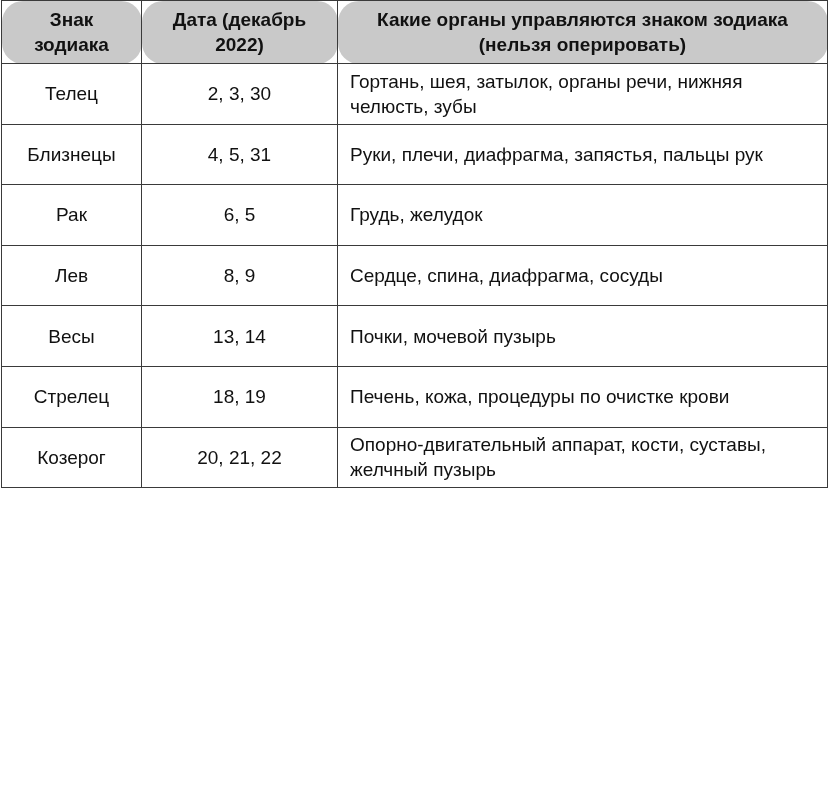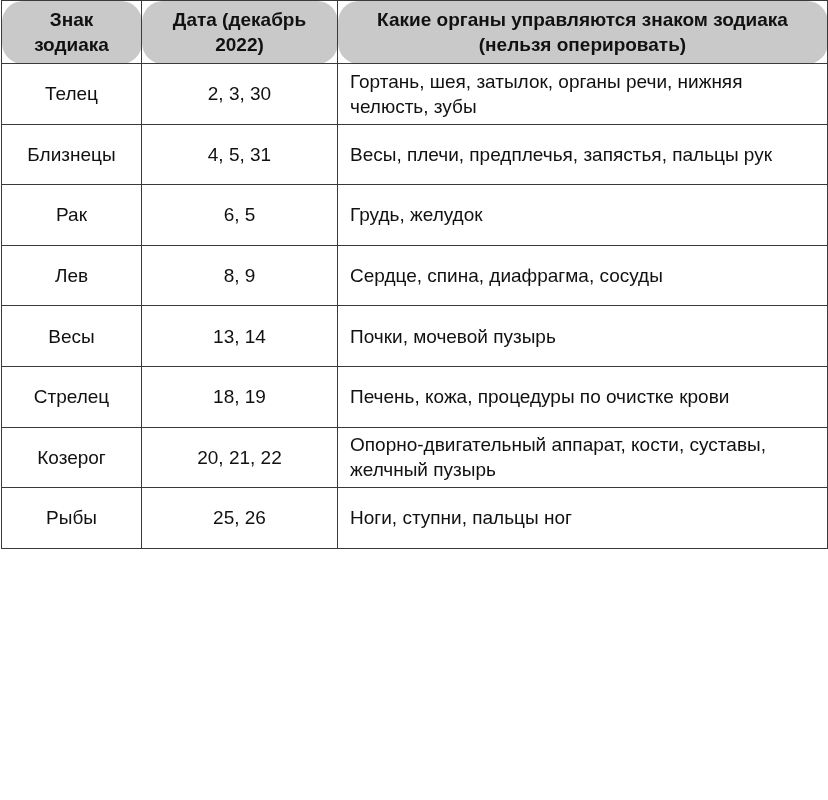--- a/index.html
+++ b/index.html
@@ -52,21 +52,21 @@
   </thead>
   <tbody>
     <tr>
       <td class="c">Телец</td>
       <td class="c">2, 3, 30</td>
       <td class="l">Гортань, шея, затылок, органы речи, нижняя челюсть, зубы</td>
     </tr>
     <tr>
       <td class="c">Близнецы</td>
       <td class="c">4, 5, 31</td>
-      <td class="l">Весы, плечи, предплечья, запястья, пальцы рук</td>
+      <td class="l">Руки, плечи, диафрагма, запястья, пальцы рук</td>
     </tr>
     <tr>
       <td class="c">Рак</td>
       <td class="c">6, 5</td>
       <td class="l">Грудь, желудок</td>
     </tr>
     <tr>
       <td class="c">Лев</td>
       <td class="c">8, 9</td>
       <td class="l">Сердце, спина, диафрагма, сосуды</td>
@@ -79,19 +79,14 @@
     <tr>
       <td class="c">Стрелец</td>
       <td class="c">18, 19</td>
       <td class="l">Печень, кожа, процедуры по очистке крови</td>
     </tr>
     <tr>
       <td class="c">Козерог</td>
       <td class="c">20, 21, 22</td>
       <td class="l">Опорно-двигательный аппарат, кости, суставы, желчный пузырь</td>
     </tr>
-    <tr>
-      <td class="c">Рыбы</td>
-      <td class="c">25, 26</td>
-      <td class="l">Ноги, ступни, пальцы ног</td>
-    </tr>
   </tbody>
 </table>
 
 </body></html>

